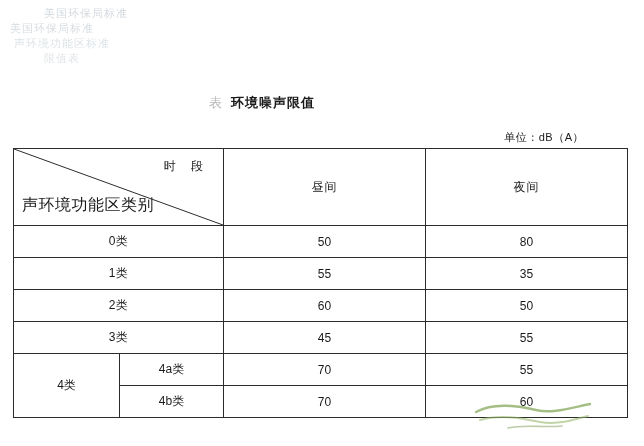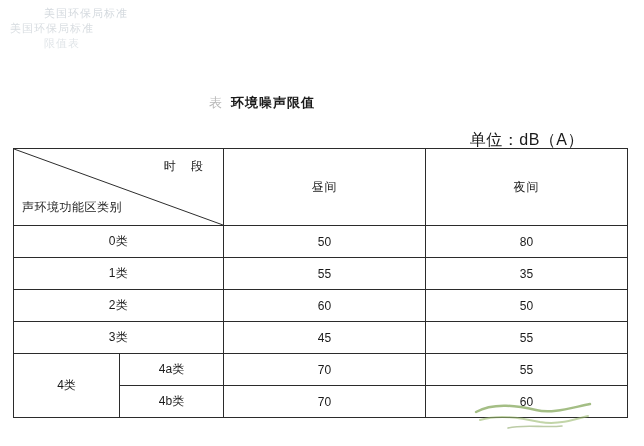--- a/index.html
+++ b/index.html
@@ -48,21 +48,21 @@
   .doc-title .lead {
     color: #b9b9b9;
     font-weight: normal;
     margin-right: 8px;
   }
 
   .unit-line {
     position: absolute;
     top: 130px;
     right: 60px;
-    font-size: 16px;
+    font-size: 11px;
     letter-spacing: 0.5px;
   }
 
   table.noise-table {
     position: absolute;
     top: 148px;
     left: 13px;
     width: 614px;
     border-collapse: collapse;
     table-layout: fixed;
@@ -96,21 +96,21 @@
     position: absolute;
     top: 9px;
     right: 14px;
     font-size: 12px;
     letter-spacing: 6px;
   }
   .hdr-diag .lbl-cat {
     position: absolute;
     bottom: 9px;
     left: 8px;
-    font-size: 12px;
+    font-size: 16px;
     letter-spacing: 0.5px;
   }
   .hdr-col {
     height: 76px !important;
     font-size: 12.5px;
     letter-spacing: 1px;
   }
 
   .cell-span2 {
     letter-spacing: 0.5px;
@@ -125,20 +125,21 @@
     height: 34px;
     pointer-events: none;
   }
 </style>
 </head>
 <body>
 
 <div class="ghost-block">
   <div class="ghost-line l1">美国环保局标准</div>
   <div class="ghost-line l2">美国环保局标准</div>
+  <div class="ghost-line l3">声环境功能区标准</div>
   <div class="ghost-line l4">限值表</div>
 </div>
 
 <div class="doc-title">
   <span class="lead">表</span><span>环境噪声限值</span>
 </div>
 
 <div class="unit-line">单位：dB（A）</div>
 
 <table class="noise-table">

